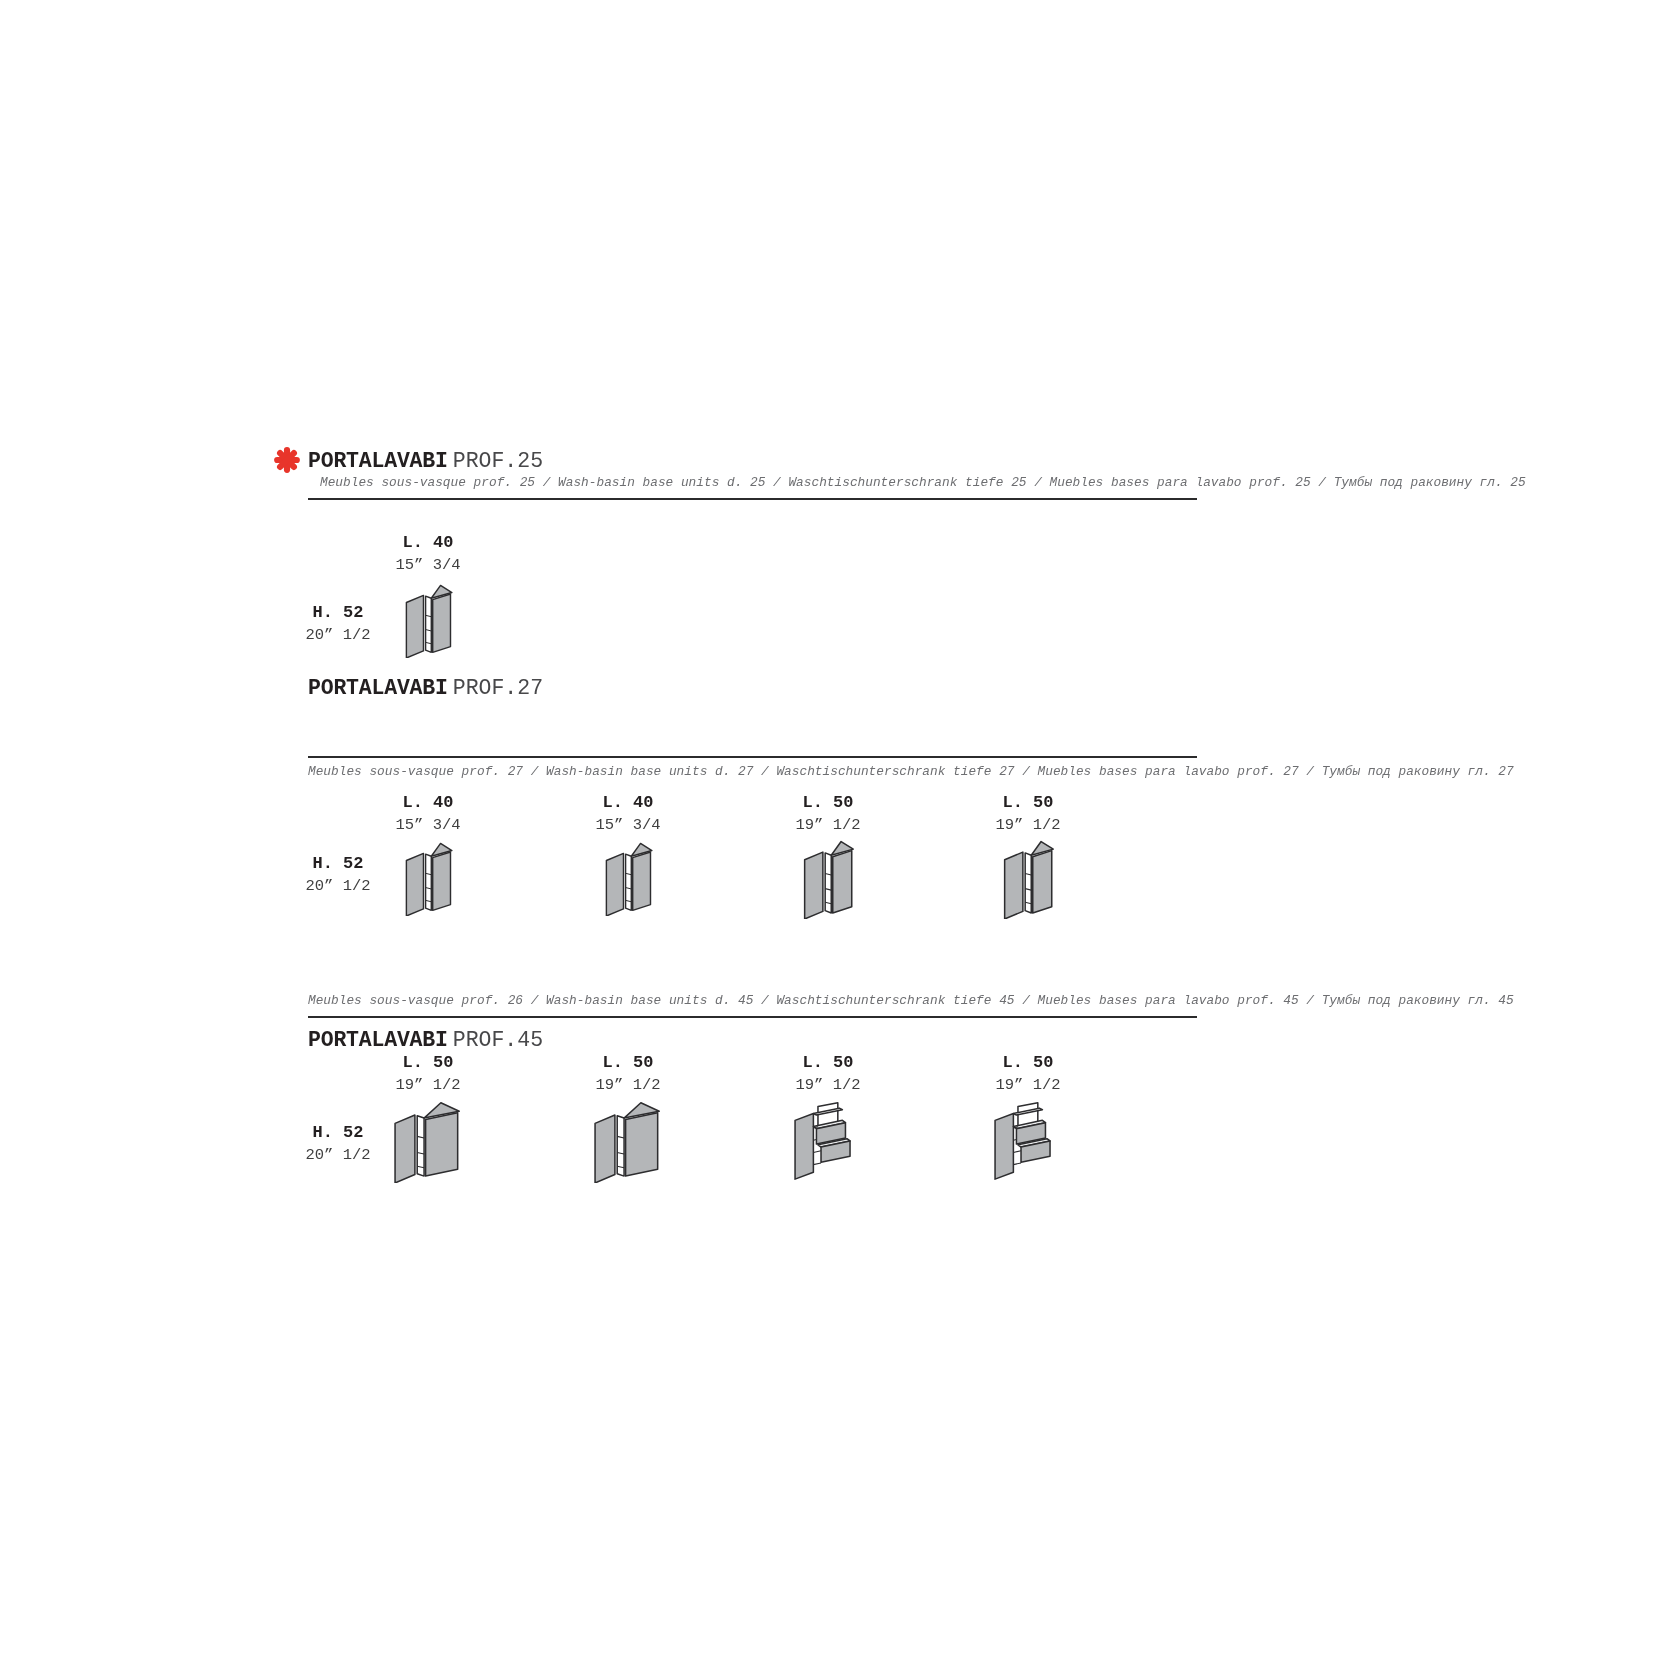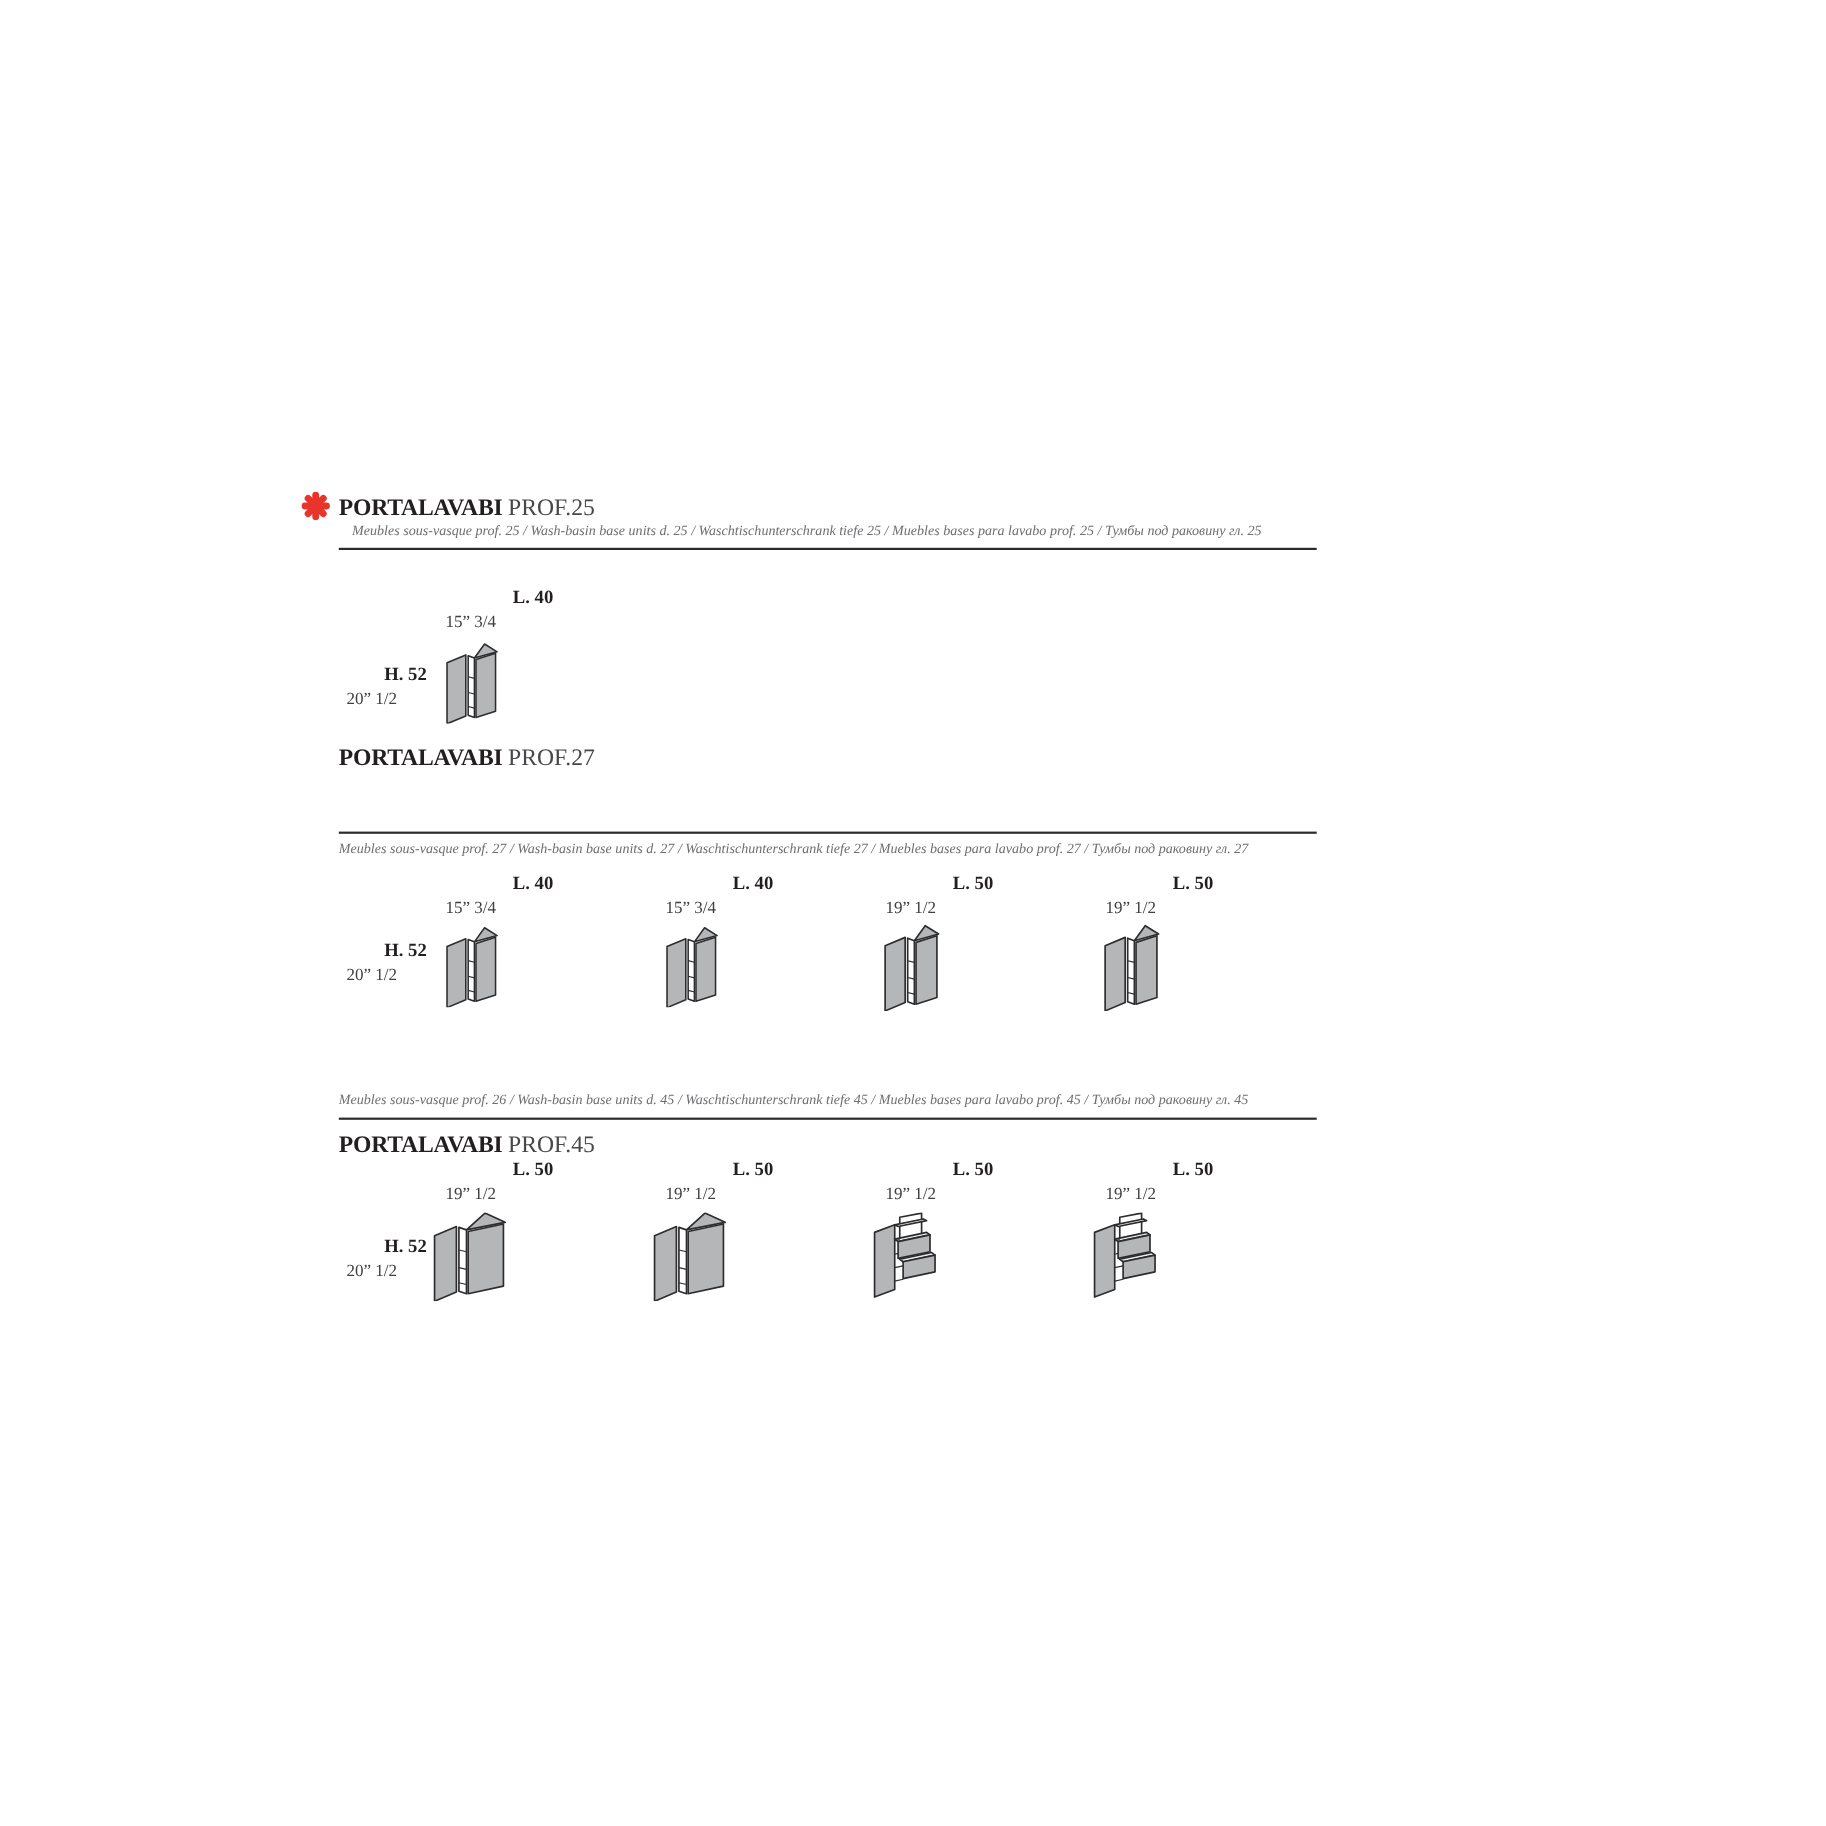--- a/index.html
+++ b/index.html
@@ -1,27 +1,27 @@
 <!DOCTYPE html>
 <html><head>
 <meta charset="utf-8">
 <style>
   html,body{margin:0;padding:0;background:#ffffff;}
   .page{
     position:relative;width:1660px;height:1660px;background:#ffffff;overflow:hidden;
-    font-family:Liberation Serif, serif;color:#231f20;
+    font-family:Liberation Mono, monospace;color:#231f20;
   }
   .abs{position:absolute;}
   .title{font-size:21.5px;font-weight:bold;letter-spacing:-0.2px;color:#231f20;white-space:nowrap;}
   .title .sfx{font-weight:400;color:#48484a;margin-left:5px;letter-spacing:0;}
   .subtitle{font-size:12.8px;font-style:italic;color:#6d6e71;white-space:nowrap;}
   .rule{width:889px;height:2px;background:#2b2b2c;}
   .col{width:150px;text-align:center;}
   .hcol{width:100px;text-align:center;}
-  .dimbold{font-size:17px;font-weight:bold;color:#231f20;line-height:20px;text-align:right;}
+  .dimbold{font-size:17px;font-weight:bold;color:#231f20;line-height:20px;}
   .diminch{font-size:15.5px;color:#404040;line-height:21px;margin-top:2px;}
   .cab{display:block;}
 </style>
 </head>
 <body>
 
 <div class="page">
 
   <svg style="position:absolute;width:0;height:0" aria-hidden="true">
     <defs>

